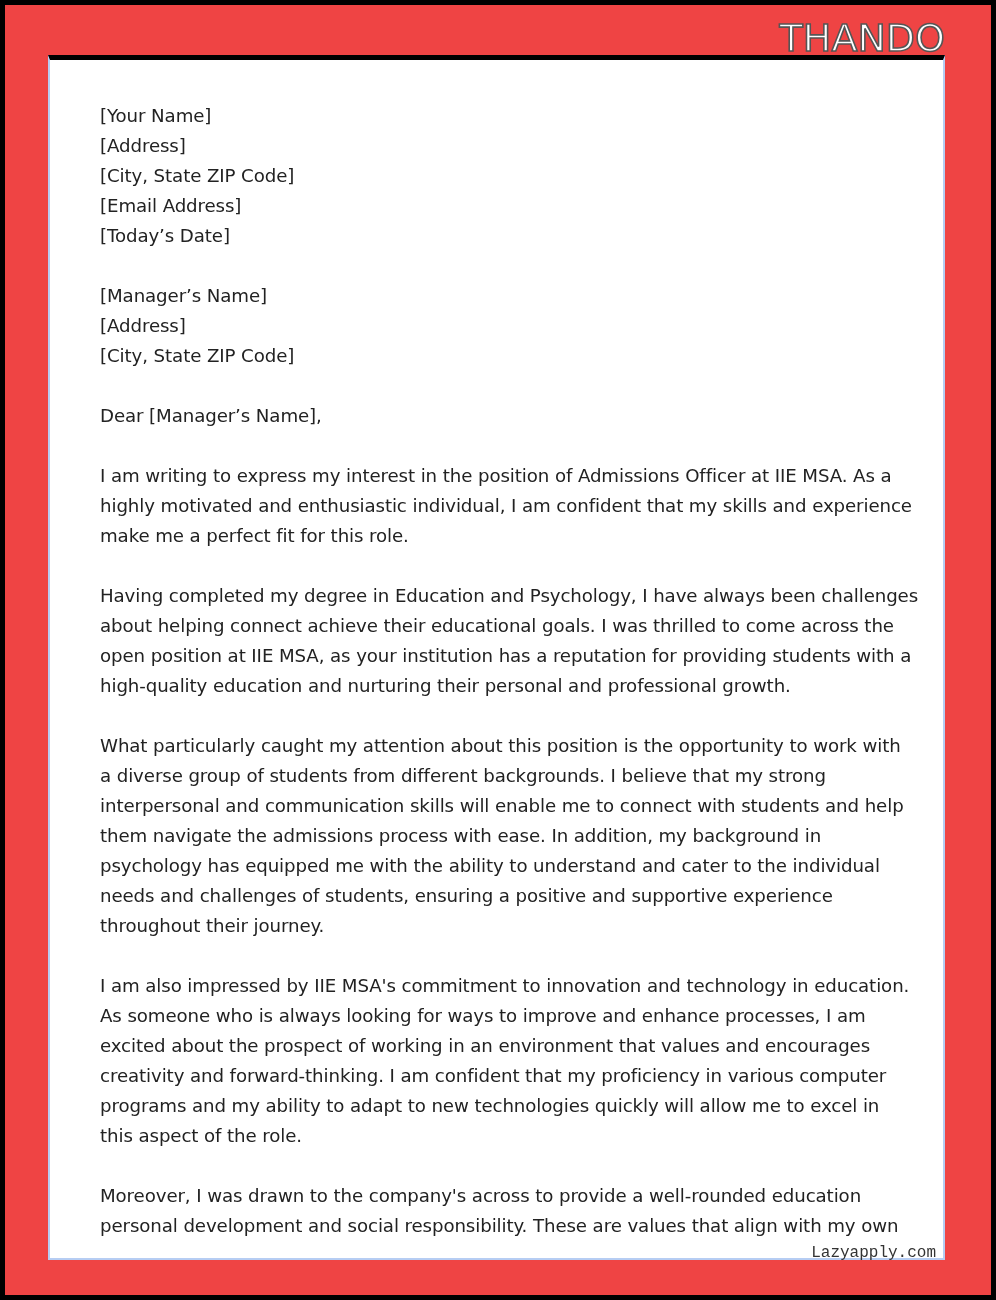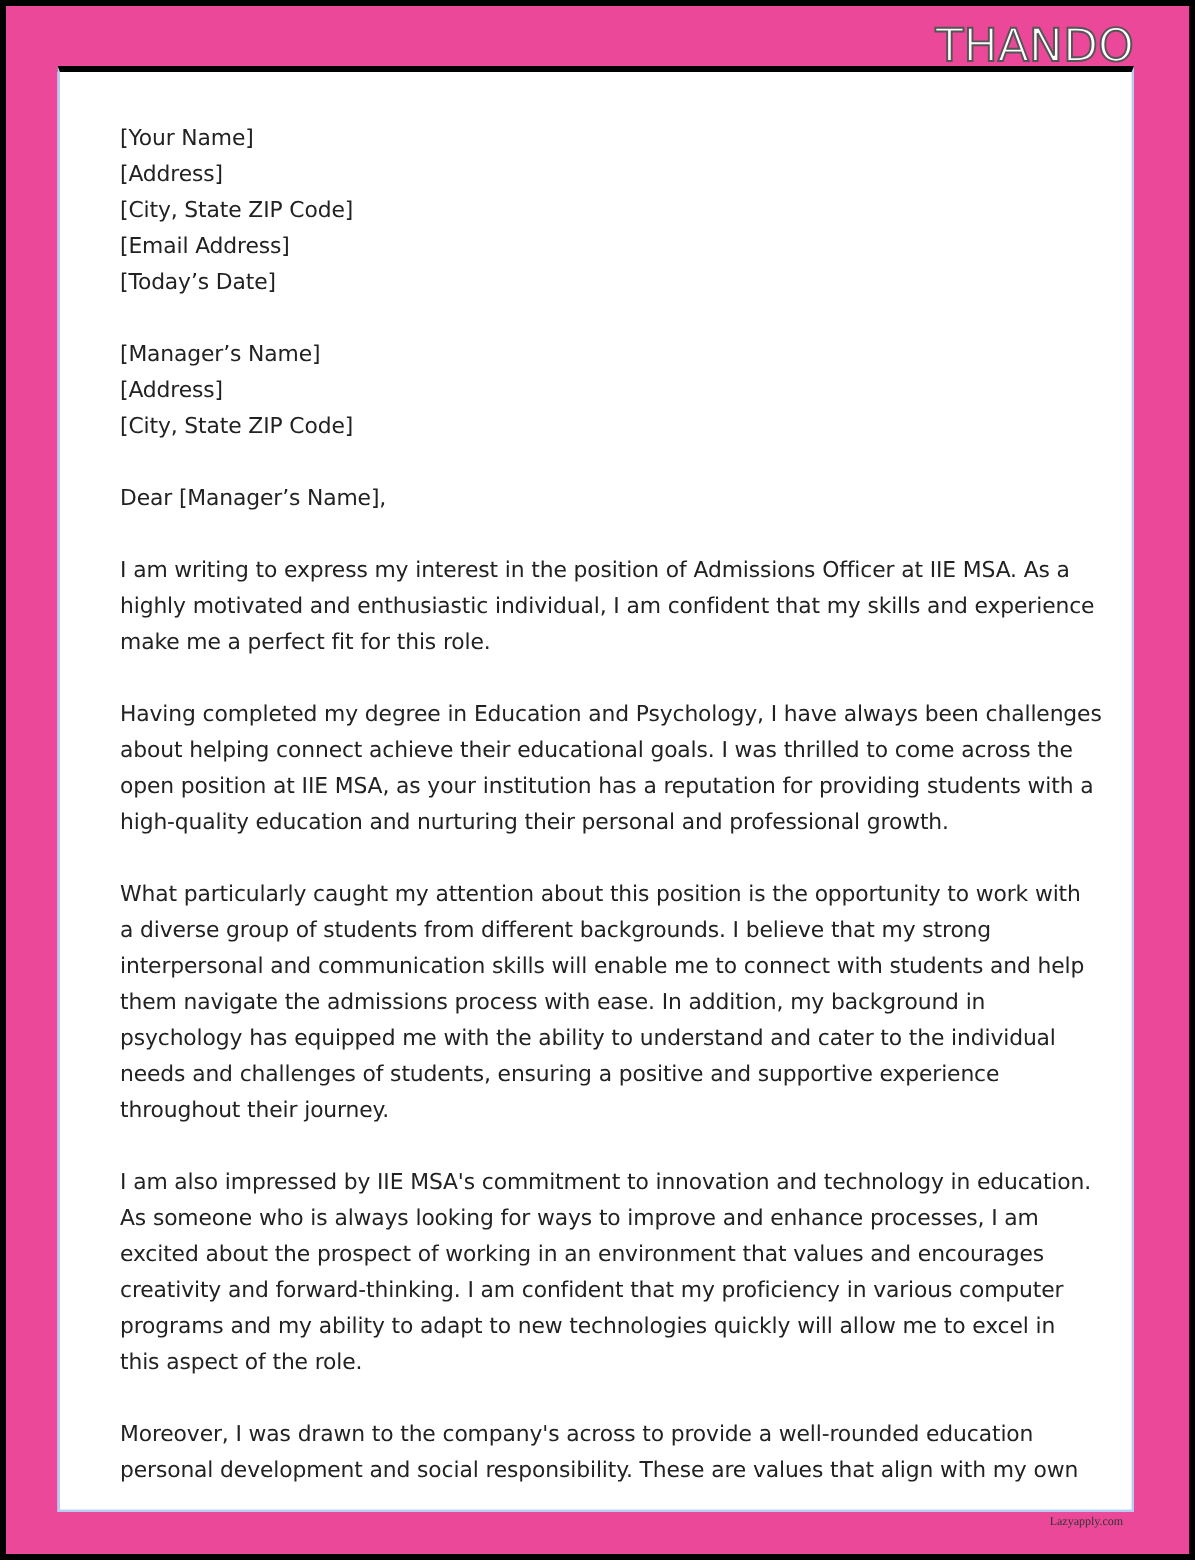--- a/index.html
+++ b/index.html
@@ -3,21 +3,21 @@
   <meta charset="utf-8">
   <style>
     html, body { margin: 0; padding: 0; }
     body {
       width: 996px; height: 1300px; overflow: hidden; position: relative;
       background: #000;
       font-family: "DejaVu Sans", sans-serif;
     }
     .frame {
       position: absolute; left: 5px; top: 5px; width: 986px; height: 1290px;
-      background: #ec4899; overflow: hidden;
+      background: #ef4444; overflow: hidden;
     }
     .brand {
       position: absolute; right: 46px; top: 13px;
       font-family: "DejaVu Sans", sans-serif;
       font-size: 38px; letter-spacing: 0px; line-height: 40px;
       color: #ffffff;
       -webkit-text-stroke: 1.6px #555;
       font-weight: normal;
     }
     .card {
@@ -32,22 +32,22 @@
     .letter {
       position: absolute; left: 95px; top: 96px; width: 800px;
       font-family: "DejaVu Sans", sans-serif;
       font-size: 18.2px; line-height: 30px; color: #222;
       letter-spacing: -0.1px;
     }
     .letter p { margin: 0 0 30px 0; }
     .letter .line { display: block; white-space: nowrap; }
     .watermark {
       position: absolute; right: 55px; top: 1240px;
-      font-family: Liberation Serif, serif;
-      font-size: 10px; color: #333; line-height: 16px; margin-top: 16px;
+      font-family: Liberation Mono, monospace;
+      font-size: 16px; color: #333; line-height: 16px;
     }
   </style>
 </head>
 <body>
 
 <div class="frame">
   <div class="brand">THANDO</div>
 
   <div class="card"></div>
 

